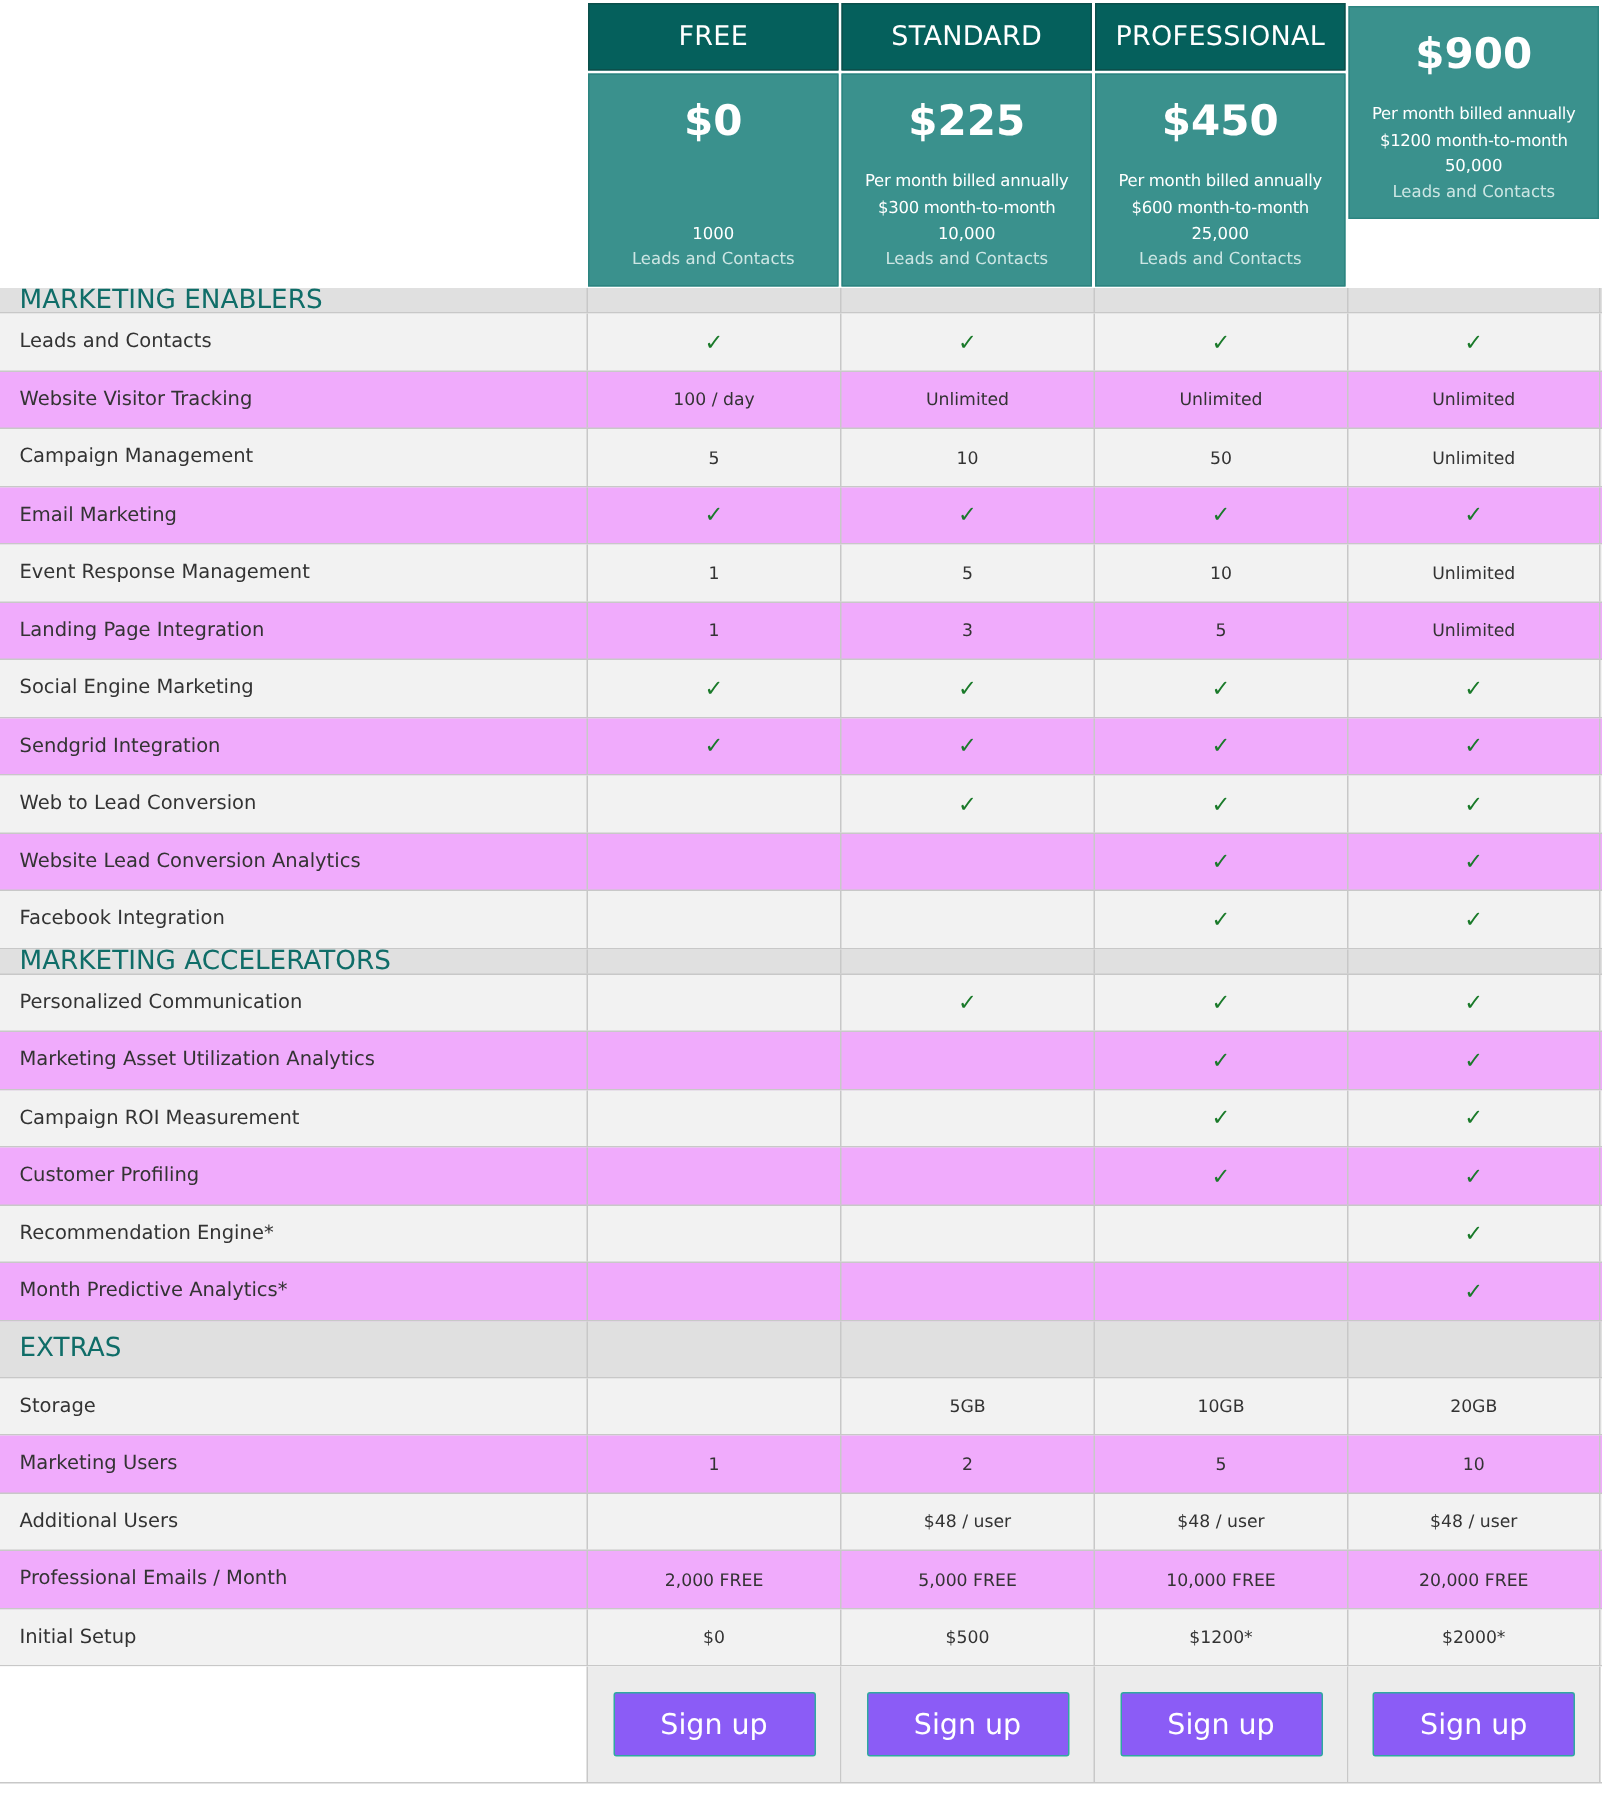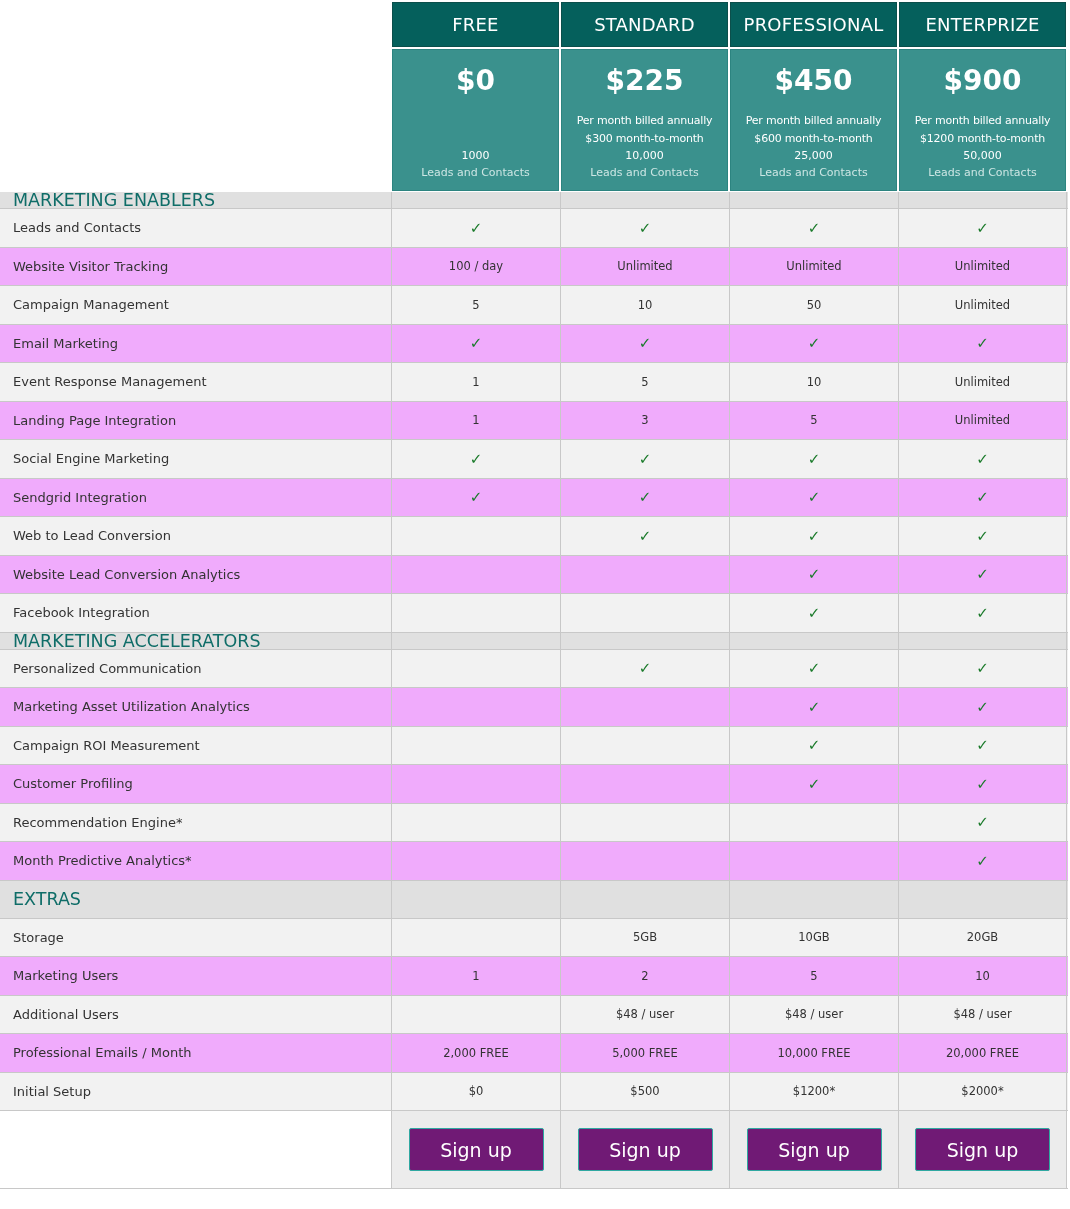--- a/index.html
+++ b/index.html
@@ -38,21 +38,21 @@
   .row.feature.even { background: #f0abfc; }
   .row.section { height: 17px; background: #e0e0e0; }
   .row.section .label { font-size: 17.5px; color: #0f6d68; padding-left: 13px; }
   .row.section.tall { height: 38px; }
   .check { color: #1a7a2a; font-size: 15px; font-weight: bold; }
 
   .row.footer { height: 78px; background: #fff; border-bottom: 1px solid #c8c8c8; }
   .row.footer .label { background: #fff; }
   .row.footer .cell { background: #ececec; }
   .signup {
-    width: 135px; height: 43px; background: #701a75; color: #fff;
+    width: 135px; height: 43px; background: #8b5cf6; color: #fff;
     border: 1px solid #2fa8a1; border-radius: 2px;
     font-size: 19px; display: flex; align-items: center; justify-content: center;
     cursor: pointer; font-family: "DejaVu Sans", "Liberation Sans", sans-serif;
   }
 </style>
 </head>
 <body>
 
 <div class="page">
 
@@ -93,21 +93,20 @@
           <div>Per month billed annually</div>
           <div>$600 month-to-month</div>
         </div>
         <div class="plan-leads">
           <div>25,000</div>
           <div class="lbl">Leads and Contacts</div>
         </div>
       </div>
     </div>
     <div class="plan-col" style="left:899px">
-      <div class="plan-name">ENTERPRIZE</div>
       <div class="plan-body">
         <div class="plan-price">$900</div>
         <div class="plan-billing">
           <div>Per month billed annually</div>
           <div>$1200 month-to-month</div>
         </div>
         <div class="plan-leads">
           <div>50,000</div>
           <div class="lbl">Leads and Contacts</div>
         </div>

